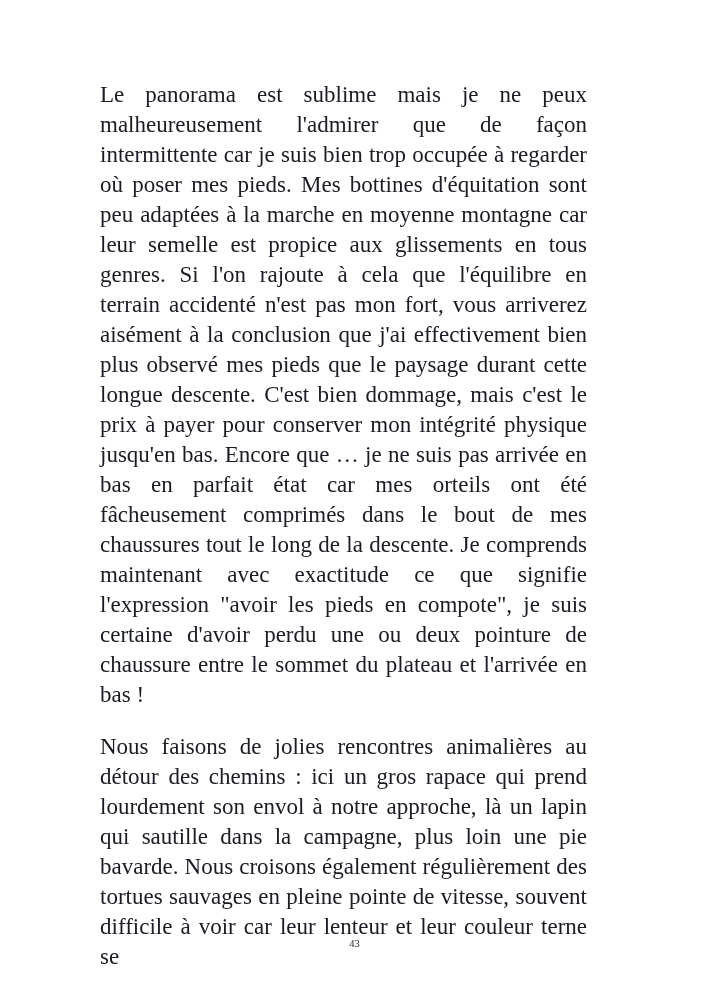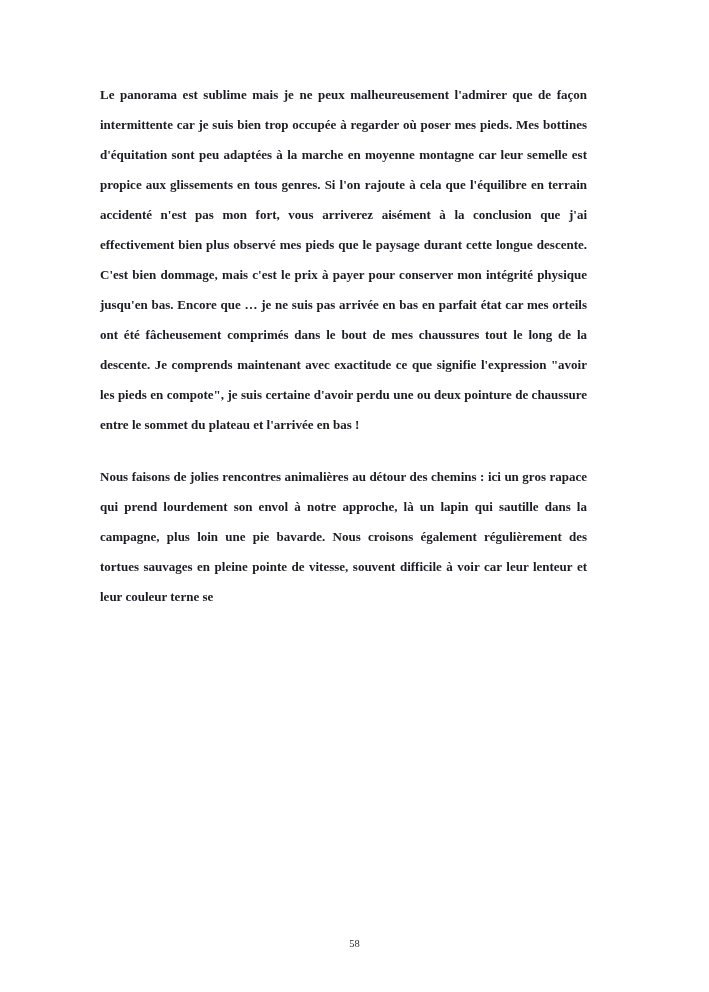--- a/index.html
+++ b/index.html
@@ -18,27 +18,26 @@
     width: 709px;
     height: 992px;
     box-sizing: border-box;
     padding: 80px 100px 0 100px;
   }
   .body-text {
     width: 505px;
   }
   .para {
     margin: 0 18px 22px 0;
-    font-size: 13px;
+    font-size: 23px;
     line-height: 30px;
     text-align: justify;
     text-justify: inter-word;
     color: #1b1b24;
     hyphens: none;
-    font-weight: bold;
   }
   .para:last-child {
     margin-bottom: 0;
   }
   .page-number {
     position: absolute;
     left: 0;
     right: 0;
     top: 938px;
     text-align: center;
@@ -48,14 +47,14 @@
   }
 </style>
 </head>
 <body>
 
 <div class="page">
   <div class="body-text">
     <p class="para">Le panorama est sublime mais je ne peux malheureusement l'admirer que de façon intermittente car je suis bien trop occupée à regarder où poser mes pieds. Mes bottines d'équitation sont peu adaptées à la marche en moyenne montagne car leur semelle est propice aux glissements en tous genres. Si l'on rajoute à cela que l'équilibre en terrain accidenté n'est pas mon fort, vous arriverez aisément à la conclusion que j'ai effectivement bien plus observé mes pieds que le paysage durant cette longue descente. C'est bien dommage, mais c'est le prix à payer pour conserver mon intégrité physique jusqu'en bas. Encore que … je ne suis pas arrivée en bas en parfait état car mes orteils ont été fâcheusement comprimés dans le bout de mes chaussures tout le long de la descente. Je comprends maintenant avec exactitude ce que signifie l'expression "avoir les pieds en compote", je suis certaine d'avoir perdu une ou deux pointure de chaussure entre le sommet du plateau et l'arrivée en bas !</p>
     <p class="para">Nous faisons de jolies rencontres animalières au détour des chemins : ici un gros rapace qui prend lourdement son envol à notre approche, là un lapin qui sautille dans la campagne, plus loin une pie bavarde. Nous croisons également régulièrement des tortues sauvages en pleine pointe de vitesse, souvent difficile à voir car leur lenteur et leur couleur terne se</p>
   </div>
-  <div class="page-number">58</div>
+  <div class="page-number">43</div>
 </div>
 
 </body></html>

